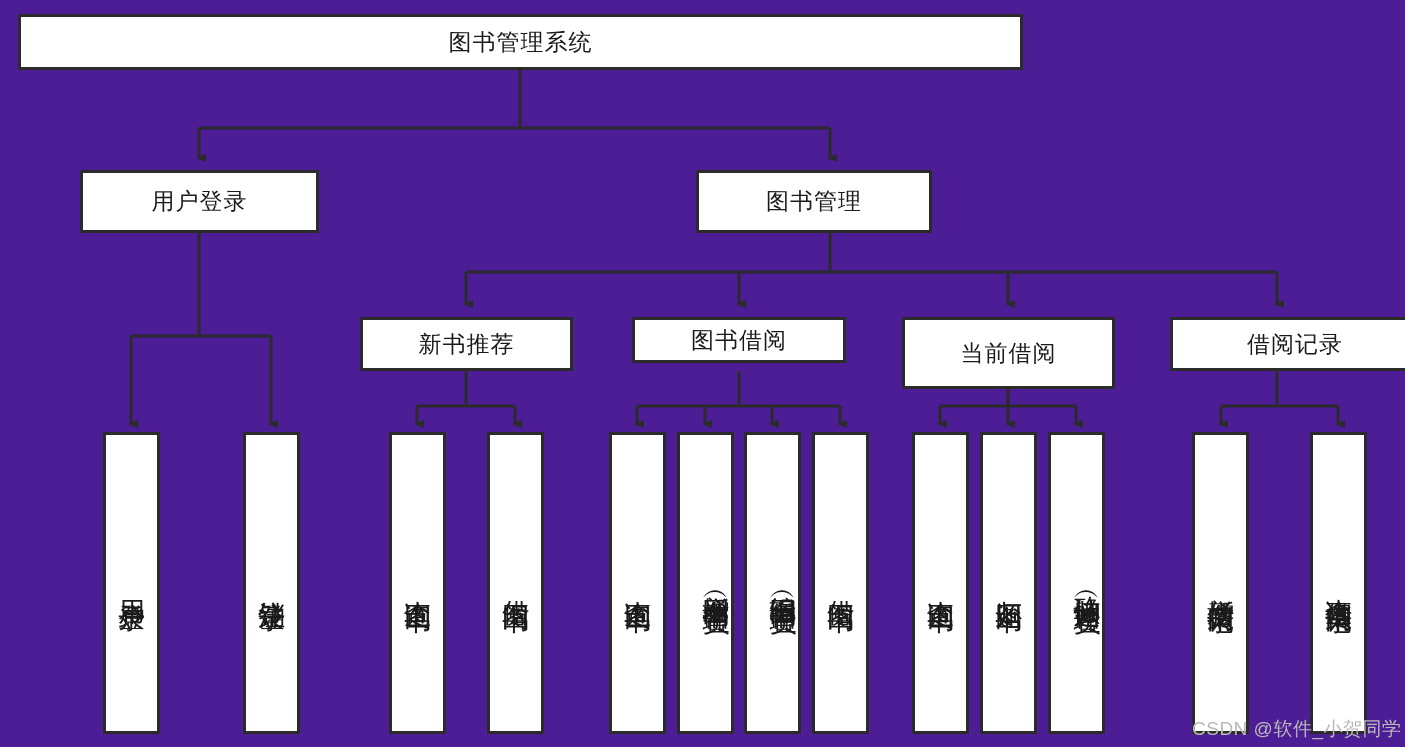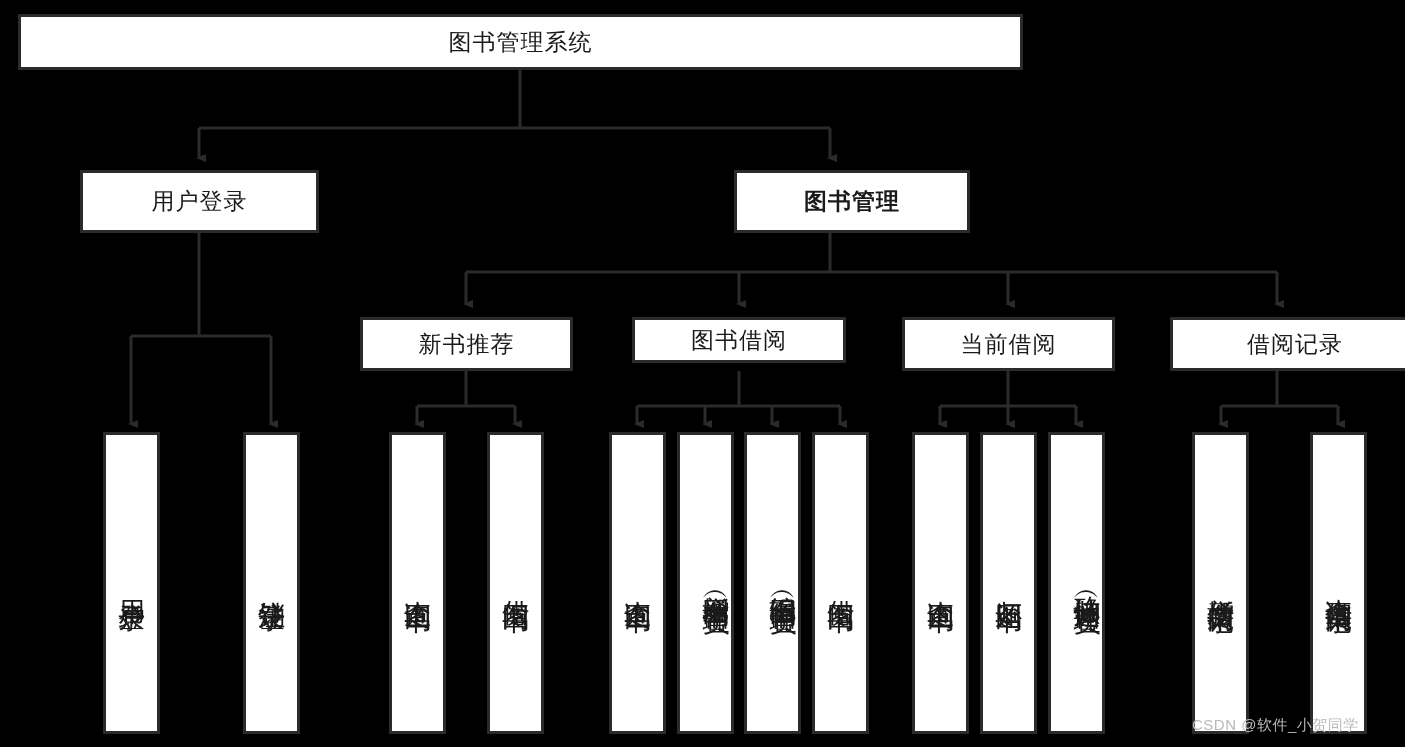--- a/index.html
+++ b/index.html
@@ -7,21 +7,21 @@
     padding: 0;
     background: #ffffff;
   }
   body {
     font-family: "Liberation Sans", "DejaVu Sans", sans-serif;
   }
   #canvas {
     position: relative;
     width: 1405px;
     height: 747px;
-    background: #000000;
+    background: #4c1d95;
     overflow: hidden;
   }
   svg#wires {
     position: absolute;
     left: 0;
     top: 0;
     width: 1405px;
     height: 747px;
     pointer-events: none;
   }
@@ -50,21 +50,21 @@
   }
   .node.vert.topalign {
     align-items: flex-start;
   }
   .node .label {
     display: block;
     white-space: pre-line;
   }
   .watermark {
     position: absolute;
-    font-size: 15px;
+    font-size: 19px;
     color: #b9b9b9;
     white-space: nowrap;
     letter-spacing: 0.5px;
   }
 </style>
 </head>
 <body>
 
 <div id="canvas">
 
@@ -119,31 +119,31 @@
     </g>
   </svg>
 
   <div class="node horiz" style="left:18px; top:14px; width:1005px; height:56px;">
     <span class="label">图书管理系统</span>
   </div>
 
   <div class="node horiz" style="left:80px; top:170px; width:239px; height:63px;">
     <span class="label">用户登录</span>
   </div>
-  <div class="node horiz" style="left:734px; top:170px; width:236px; height:63px;font-weight:bold;">
+  <div class="node horiz" style="left:696px; top:170px; width:236px; height:63px;">
     <span class="label">图书管理</span>
   </div>
 
   <div class="node horiz" style="left:360px; top:317px; width:213px; height:54px;">
     <span class="label">新书推荐</span>
   </div>
   <div class="node horiz" style="left:632px; top:317px; width:214px; height:46px;">
     <span class="label">图书借阅</span>
   </div>
-  <div class="node horiz" style="left:902px; top:317px; width:213px; height:54px;">
+  <div class="node horiz" style="left:902px; top:317px; width:213px; height:72px;">
     <span class="label">当前借阅</span>
   </div>
   <div class="node horiz" style="left:1170px; top:317px; width:250px; height:54px;">
     <span class="label">借阅记录</span>
   </div>
 
   <div class="node vert" style="left:103px; top:432px; width:57px; height:302px;">
     <span class="label">用户登录</span>
   </div>
   <div class="node vert" style="left:243px; top:432px; width:57px; height:302px;">

